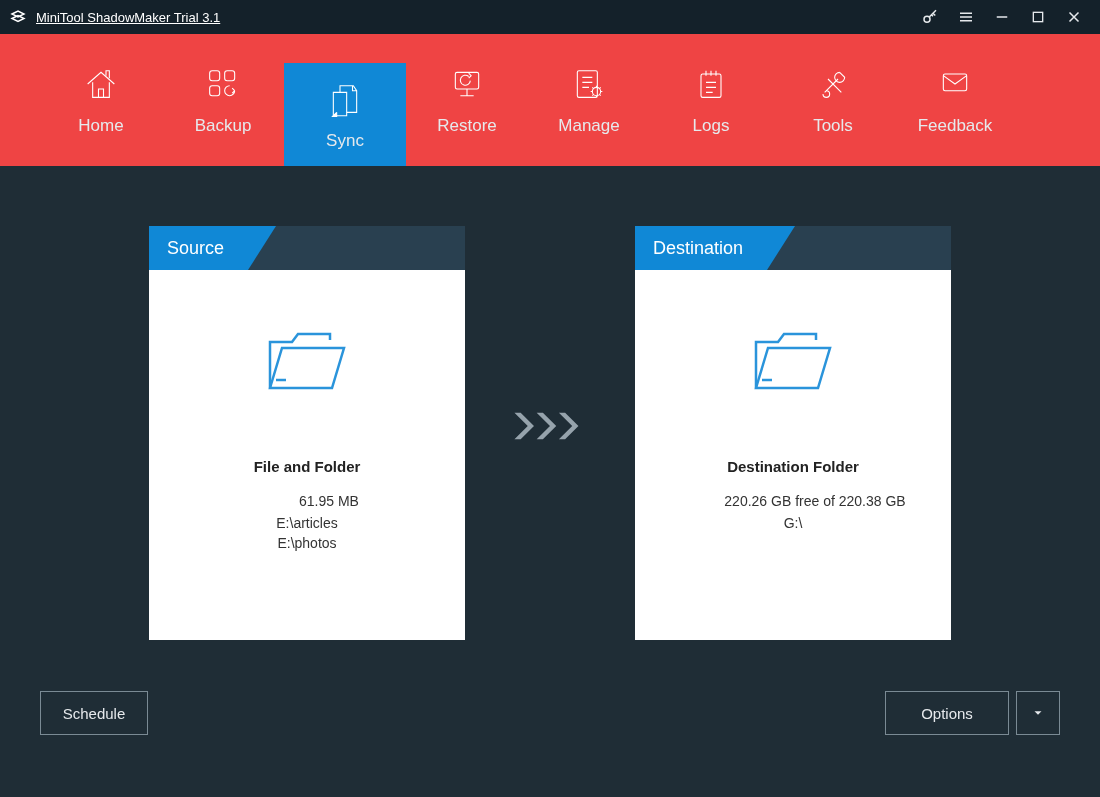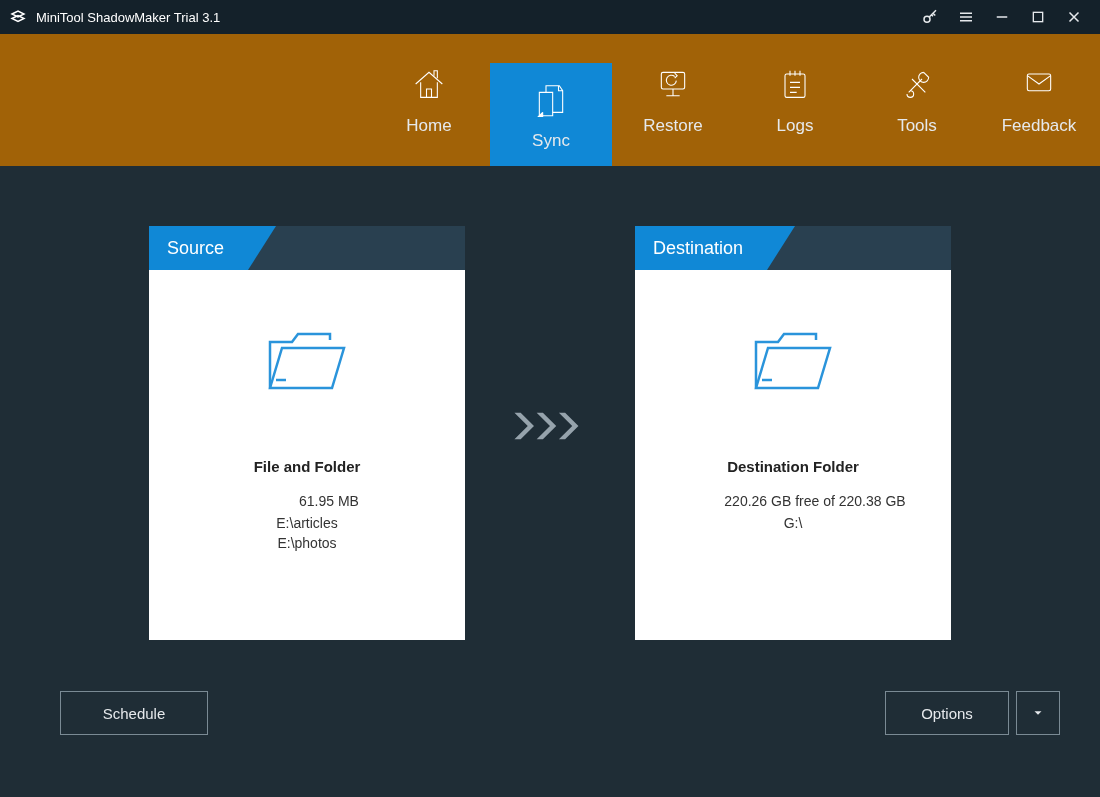--- a/index.html
+++ b/index.html
@@ -11,39 +11,39 @@
     color: #fff;
     overflow: hidden;
     user-select: none;
   }
   .titlebar {
     height: 34px;
     background: #14212a;
     display: flex;
     align-items: center;
     padding: 0 8px;
+    text-decoration: underline;
   }
   .titlebar .logo {
     width: 20px; height: 20px; margin-right: 8px;
     display:flex;align-items:center;justify-content:center;
   }
   .titlebar .title { font-size: 13px; color: #fff; font-weight:500;}
   .titlebar .spacer { flex: 1; }
   .titlebar .tbtn {
     width: 36px; height: 34px; display:flex; align-items:center; justify-content:center;
     cursor:pointer;
   }
   .titlebar .tbtn svg { stroke:#e6e9ec; }
 
   .navbar {
     height: 132px;
-    background: #a16207;
+    background: #ef4444;
     display:flex;
     padding-left:40px;
-    justify-content:flex-end;
   }
   .navitem {
     width:122px;
     display:flex;
     flex-direction:column;
     align-items:center;
     justify-content:center;
     gap:12px;
     color:#e6e9ec;
     cursor:pointer;
@@ -123,21 +123,21 @@
     height:44px;
     border:1px solid #7a8a94;
     background:transparent;
     color:#e6e9ec;
     font-size:15px;
     display:flex;
     align-items:center;
     justify-content:center;
     cursor:pointer;
   }
-  .btn.schedule { width:148px;margin-left:20px; }
+  .btn.schedule { width:108px; }
   .btn.options { width:124px;margin-left:16px; }
   .btn.primary {
     width:160px;
     border:3px solid #d53635;
     background:#213039;
   }
   .btn.caret { width:44px; margin-left:-1px;}
   .footer .spacer { flex:1; }
   .footer .gap { width:8px; }
 </style>
@@ -182,36 +182,54 @@
 </div>
 
 <div class="navbar">
   <div class="navitem">
     <svg viewBox="0 0 48 48">
         <path d="M8 24 L24 10 L40 24 M14 22 V40 H34 V22 M21 40 V30 H27 V40"></path>
         <path d="M30 14 V8 H34 V17"></path>
       </svg>
     <span class="lbl">Home</span>
   </div>
+  <div class="navitem">
+    <svg viewBox="0 0 48 48">
+        <rect x="8" y="8" width="12" height="12" rx="3"></rect>
+        <rect x="26" y="8" width="12" height="12" rx="3"></rect>
+        <rect x="8" y="26" width="12" height="12" rx="3"></rect>
+        <path d="M32 26 a6 6 0 1 0 6 6 M38 32 l-3 -3 M38 32 l-3 3"></path>
+      </svg>
+    <span class="lbl">Backup</span>
+  </div>
   <div class="navitem active">
     <svg viewBox="0 0 48 48">
         <path d="M18 8 H34 L38 14 V40 H18 Z M33 8 V14 H38"></path>
         <path d="M10 16 H26 V44 H10 Z" fill="#1088d6"></path>
         <path d="M20 42 l6 6 M26 42 l-6 6" stroke-width="0"></path>
         <path d="M14 40 l-5 5 l5 0 l0 -5" fill="#fff" stroke="#fff"></path>
       </svg>
     <span class="lbl">Sync</span>
   </div>
   <div class="navitem">
     <svg viewBox="0 0 48 48">
         <rect x="10" y="10" width="28" height="20" rx="2"></rect>
         <path d="M24 30 V38 M16 38 H32"></path>
         <path d="M28 20 a6 6 0 1 1 -2 -5 M26 11 l3 3 l-3 3"></path>
       </svg>
     <span class="lbl">Restore</span>
+  </div>
+  <div class="navitem">
+    <svg viewBox="0 0 48 48">
+        <rect x="10" y="8" width="24" height="32" rx="2"></rect>
+        <path d="M16 16 H28 M16 22 H28 M16 28 H24"></path>
+        <circle cx="33" cy="33" r="5"></circle>
+        <path d="M33 26v2M33 38v2M26 33h2M38 33h2M28 28l1.5 1.5M36.5 36.5L38 38M38 28l-1.5 1.5M29.5 36.5L28 38"></path>
+      </svg>
+    <span class="lbl">Manage</span>
   </div>
   <div class="navitem">
     <svg viewBox="0 0 48 48">
         <rect x="12" y="12" width="24" height="28" rx="2"></rect>
         <path d="M18 8 V14 M24 8 V14 M30 8 V14"></path>
         <path d="M18 22 H30 M18 28 H30 M18 34 H26"></path>
       </svg>
     <span class="lbl">Logs</span>
   </div>
   <div class="navitem">

